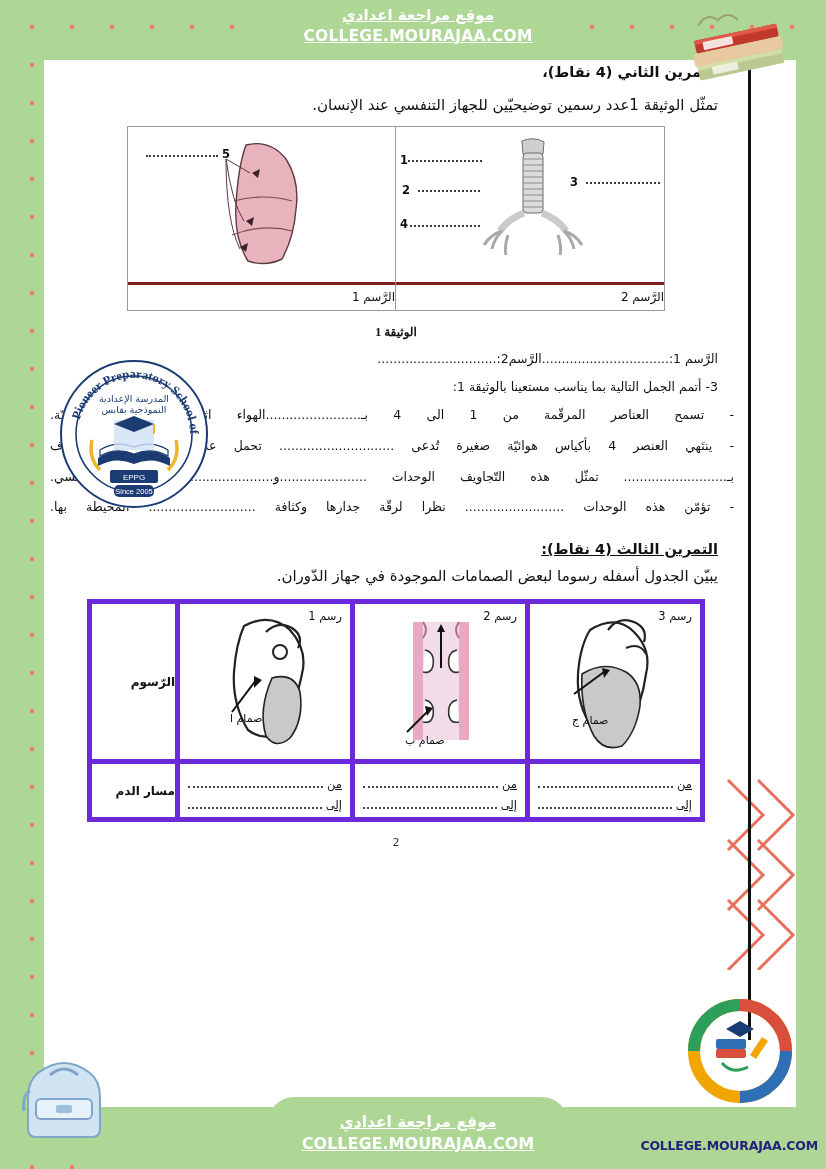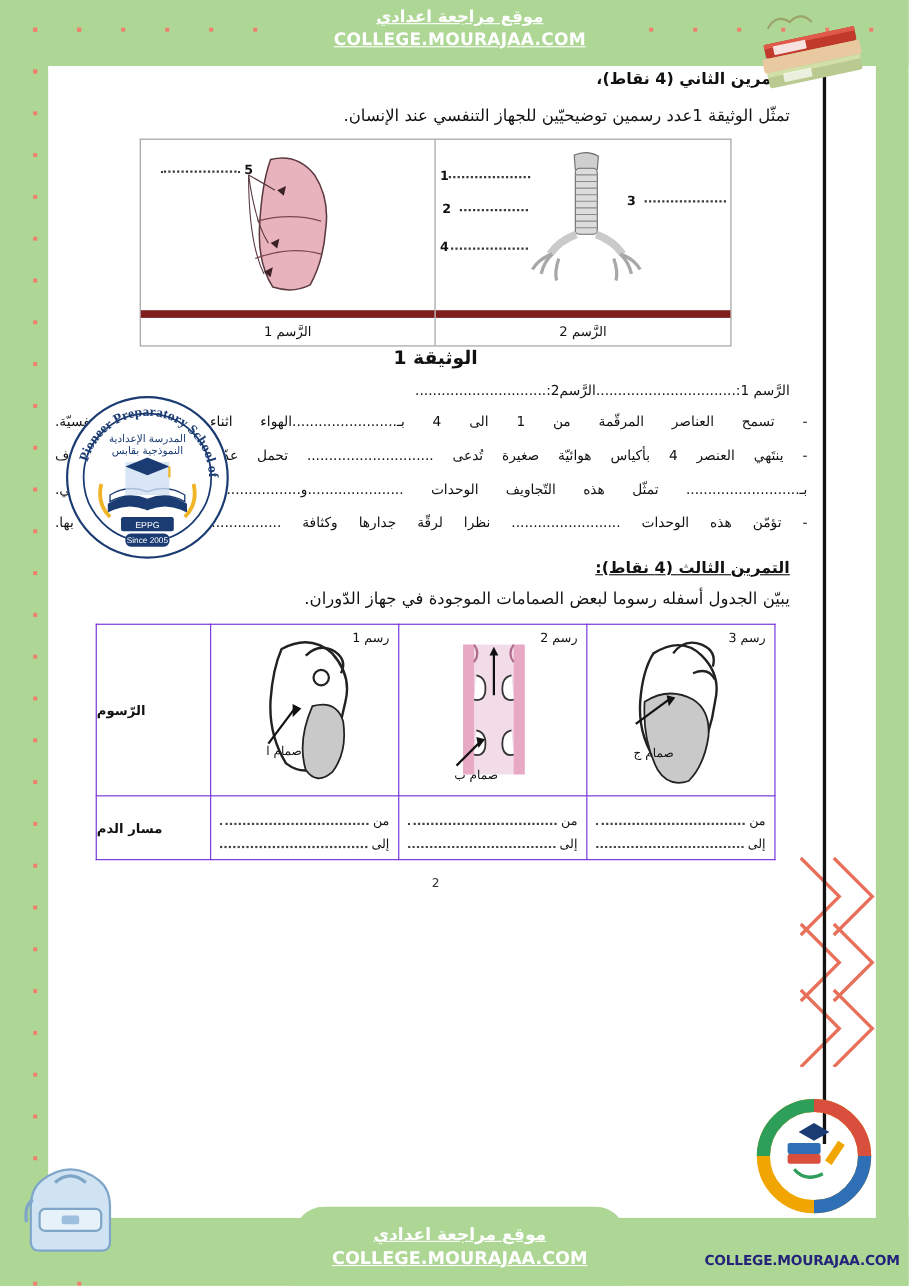--- a/index.html
+++ b/index.html
@@ -114,26 +114,27 @@
     border:1px solid #9a9a9a; background:#fff;
     display:flex; flex-direction:column;
   }
   .doc1-row { display:flex; }
   .doc1-cell {
     width:269px; position:relative;
   }
   .doc1-cell + .doc1-cell { border-right:1px solid #9a9a9a; }
   .fig-box { height:155px; position:relative; }
   .fig-cap {
-    border-top:7px solid #7f1d1d; text-align:center;
+    border-top:3px solid #7f1d1d; text-align:right;
     font-size:12px; padding:5px 0 6px 0; font-weight:normal;
   }
   .doc1-label {
-    text-align:center; font-size:17px; font-weight:bold;
-    margin-top:1px;
+    text-align:center; font-size:12px; font-weight:bold;
+    margin-top:14px;
+    font-family:Liberation Serif, serif;
   }
 
   
   .lung {
     position:absolute; left:88px; top:12px; width:92px; height:132px;
   }
   .tract { position:absolute; left:82px; top:8px; width:110px; height:142px; }
 
   .leader { position:absolute; }
   .dotline {
@@ -152,33 +153,33 @@
     font-size:12.5px; margin:12px 14px 0 6px; text-align:justify;
     text-align-last: justify; line-height:1.5;
   }
 
   
   .tbl3 {
     margin: 14px auto 0 auto; width:618px;
     border:1px solid #555; border-collapse:collapse; background:#fff;
   }
   .tbl3 td {
-    border:1px solid #6d28d9; vertical-align:middle;
-    font-size:12px; text-align:left; padding:0;
+    border:5px solid #6d28d9; vertical-align:middle;
+    font-size:12px; text-align:right; padding:0;
   }
   .th-col { width:108px; font-weight:bold; font-size:12.5px; }
   .fig-cell { width:170px; height:152px; position:relative; }
   .fig-num { position:absolute; top:5px; right:8px; font-size:11.5px; }
   .dots-cell { height:42px; }
   .dots-cell .dl { margin:0 10px; border-bottom:2px dotted #444; height:0; }
   .flow-cell { height:58px; text-align:right; }
   .flow-line {
     display:flex; align-items:flex-end; margin:7px 8px 0 8px; font-size:11.5px;
   }
-  .flow-line .lbl { margin-left:4px; }
+  .flow-line .lbl { margin-left:4px;text-decoration:underline; }
   .flow-line .dl { flex:1; border-bottom:2px dotted #444; height:0; margin-bottom:3px; }
 
   .pagenum {
     text-align:center; font-size:11px; color:#333; margin-top:14px;
   }
 
   
   .logo {
     position:absolute; left:58px; top:358px; width:152px; height:152px; z-index:7;
   }
@@ -337,20 +338,21 @@
     </div>
   </div>
 
   <div class="doc1-label">الوثيقة 1</div>
 
 
   <div class="fill-row">
     <span>الرَّسم 1:</span><span>................................</span><span>الرَّسم2:</span><span>..............................</span>
   </div>
 
+  <div class="q">3- أتمم الجمل التالية بما يناسب مستعينا بالوثيقة 1:</div>
 
   <div class="blank-line">- تسمح العناصر المرقّمة من 1 الى 4 بـ........................الهواء اثناء الحركات التنفسيّة.</div>
   <div class="blank-line">-  ينتَهي العنصر  4  بأكياس هوائيّة صغيرة تُدعى  ............................. تحمل عدّة تجاويف ضيّقة تعرف</div>
   <div class="blank-line">بـ.......................... تمثّل هذه التّجاويف الوحدات ......................و........................ للجهاز التنفسي.</div>
   <div class="blank-line">- تؤمّن هذه الوحدات ......................... نظرا لرقّة جدارها وكثافة ........................... المحيطة بها.</div>
 
   <div class="ex-title u" style="margin-top:24px;">التمرين الثالث (4 نقاط):</div>
   <div class="intro" style="margin-top:10px;">يبيّن الجدول أسفله رسوما لبعض الصمامات الموجودة في جهاز الدّوران.</div>
 
   <table class="tbl3">

